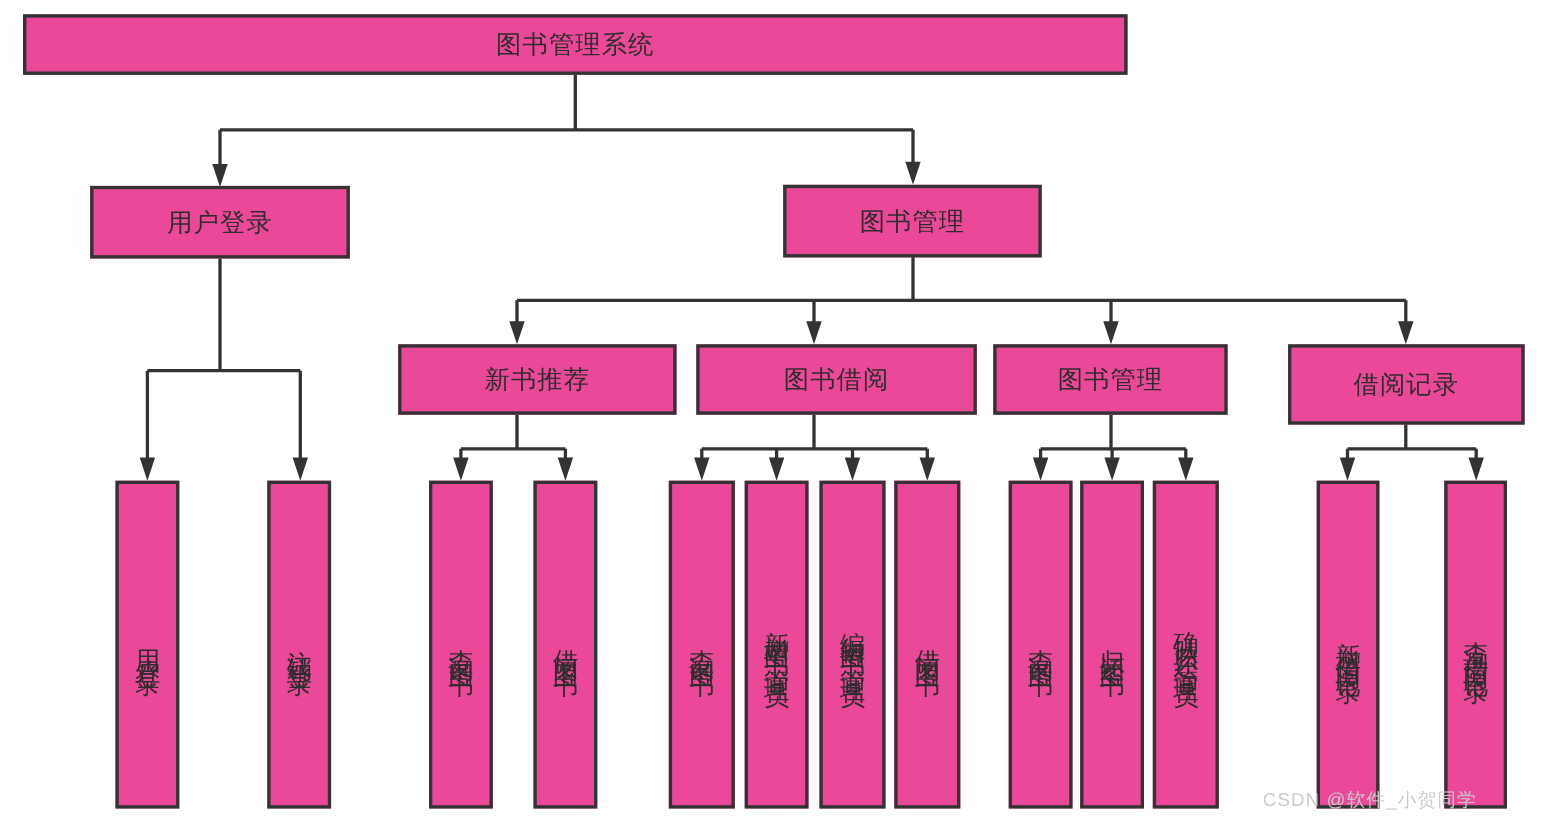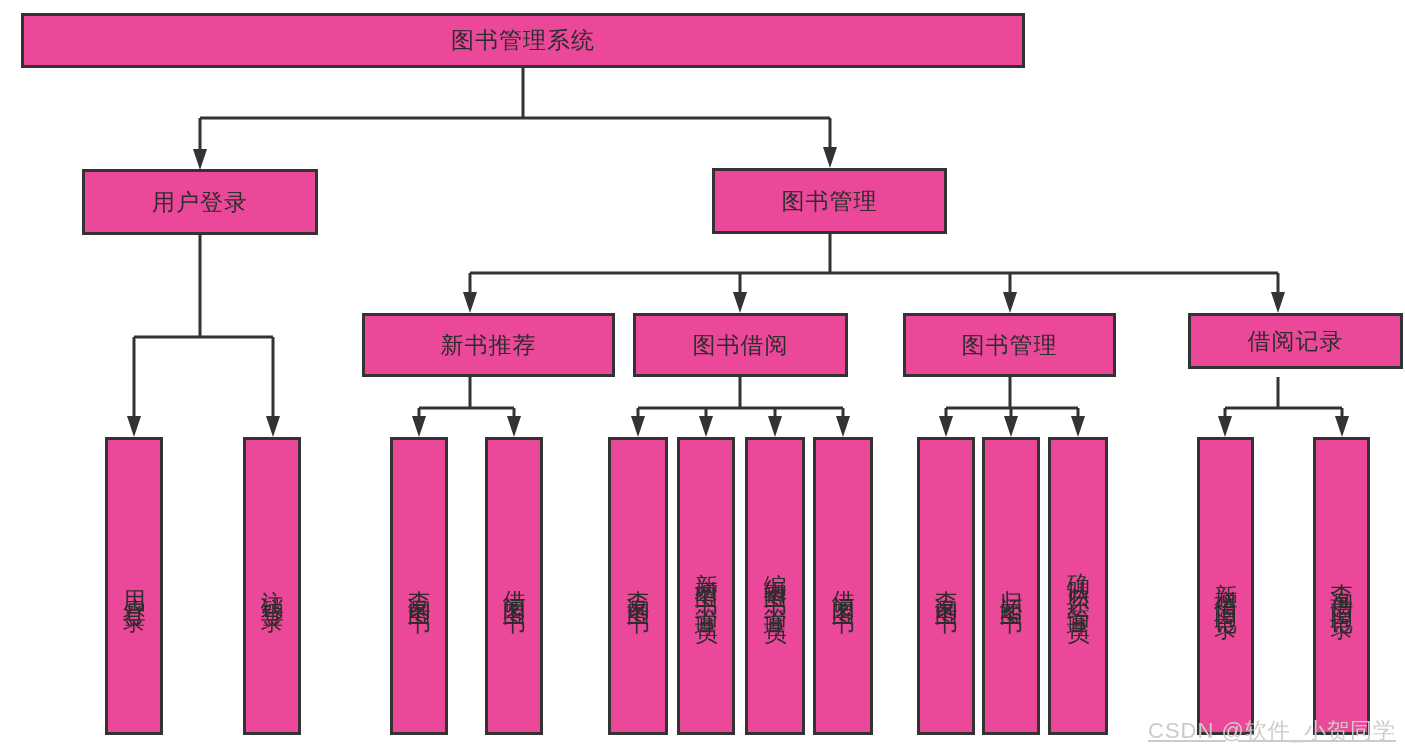--- a/index.html
+++ b/index.html
@@ -21,43 +21,42 @@
     writing-mode:vertical-rl;
     font-size:23px; letter-spacing:7px; line-height:1.1;
   }
   
   #n-root   { left:21px;  top:13px;  width:1004px; height:55px; }
   
   #n-login  { left:82px;  top:169px; width:236px; height:66px; }
   #n-mgmt   { left:712px; top:168px; width:235px; height:66px; }
   
   #n-new    { left:362px;  top:313px; width:253px; height:64px; }
-  #n-borrow { left:633px;  top:313px; width:215px; height:64px;text-align:center; }
+  #n-borrow { left:633px;  top:313px; width:255px; height:64px;text-align:center; }
   #n-cur    { left:903px;  top:313px; width:213px; height:64px; }
-  #n-rec    { left:1171px; top:313px; width:215px; height:56px;margin-left:17px; }
+  #n-rec    { left:1171px; top:313px; width:215px; height:73px; }
   
   .leaf { top:437px; height:298px; width:58px; }
   #l-login1 { left:105px; }
   #l-login2 { left:243px; }
   #l-new1   { left:390px; }
   #l-new2   { left:485px; }
   #l-bor1   { left:608px; width:60px; }
   #l-bor2   { left:677px; }
   #l-bor3   { left:745px; width:60px; }
   #l-bor4   { left:813px; width:60px; }
   #l-cur1   { left:917px; }
   #l-cur2   { left:982px; }
   #l-cur3   { left:1048px; width:60px; }
   #l-rec1   { left:1197px; width:57px; }
   #l-rec2   { left:1313px; width:57px; }
   .watermark {
     position:absolute; left:1148px; top:716px;
-    font-size:22px; color:#cbcbcb; letter-spacing:1px;
+    font-size:17px; color:#cbcbcb; letter-spacing:1px;
     white-space:nowrap;
-    text-decoration:underline;
   }
 </style>
 </head>
 <body>
 
 <div class="stage">
 
   <svg class="wires" width="1405" height="747" viewBox="0 0 1405 747" xmlns="http://www.w3.org/2000/svg" aria-hidden="true">
     <g stroke="#333333" stroke-width="3" fill="none">
 

